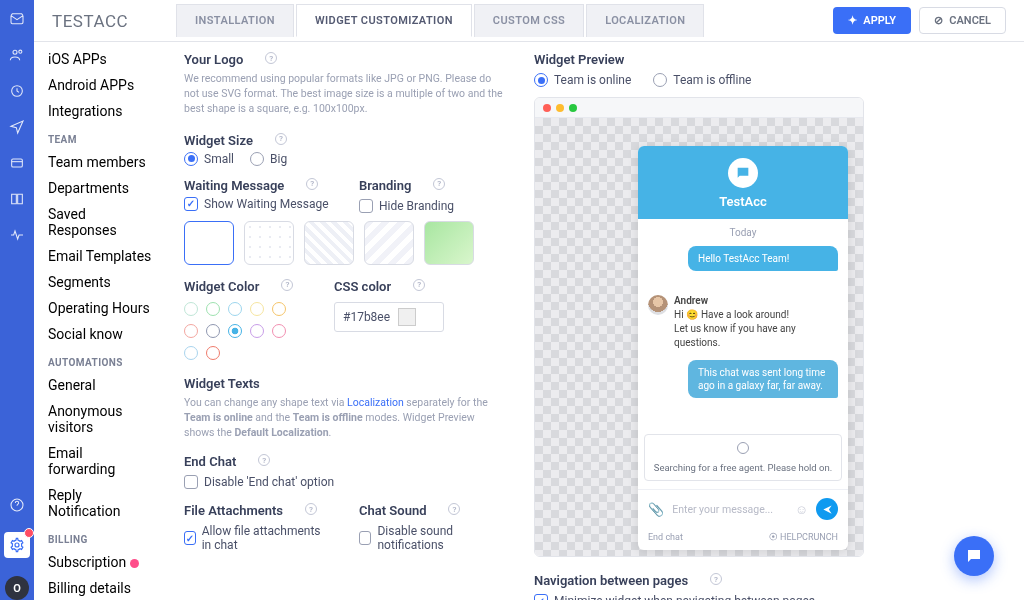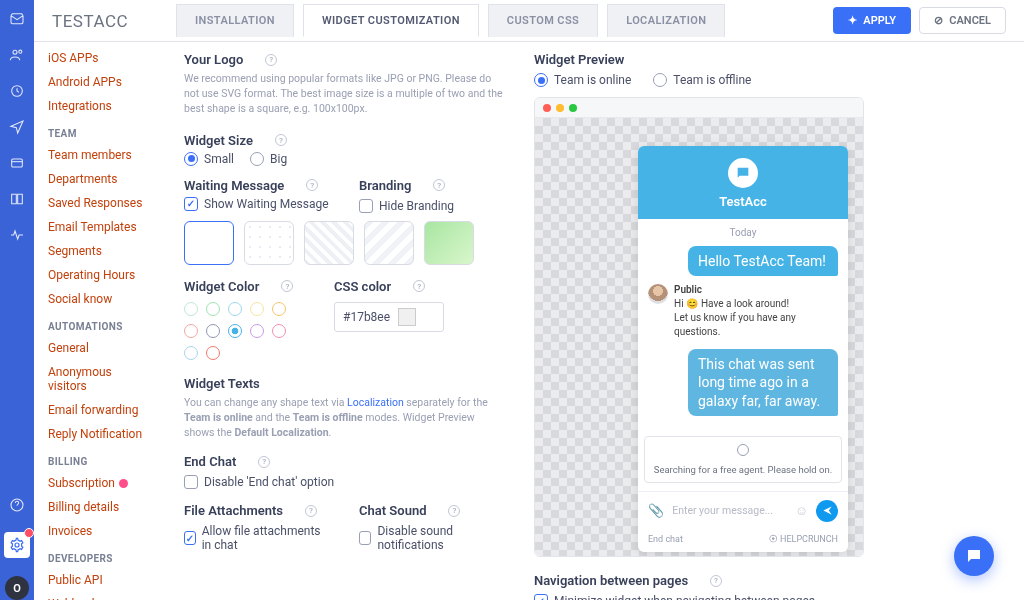--- a/index.html
+++ b/index.html
@@ -26,21 +26,21 @@
     z-index: 5;
   }
   .topbar .brand {
     font-size: 17px;
     color: #6b7280;
     letter-spacing: 0.5px;
     width: 116px;
   }
   .tabs {
     display: flex;
-    gap: 7px;
+    gap: 0;
     margin-left: 8px;
   }
   .tab {
     padding: 9px 18px;
     font-size: 11px;
     letter-spacing: 0.4px;
     font-weight: 600;
     color: #8a90a3;
     background: #f0f1f5;
     border: 1px solid #e0e2e9;
@@ -119,22 +119,22 @@
   }
   .side .group-title {
     font-size: 10px;
     font-weight: 700;
     letter-spacing: 0.4px;
     color: #7a8094;
     padding: 10px 14px 4px;
   }
   .side .nav {
     display: block;
-    font-size: 12px;
-    color: #c2410c;
+    font-size: 14px;
+    color: #000000;
     padding: 5px 14px;
     cursor: pointer;
   }
   .side .nav .pill {
     display:inline-block; width:9px; height:9px; border-radius:50%;
     background:#ff4d8a; margin-left:4px; vertical-align:middle;
   }
 
   
   .main {
@@ -150,21 +150,20 @@
     height: 100%;
   }
   .col-left { flex: 0 0 320px; }
   .col-right { flex: 1; }
 
   .section-title {
     font-size: 13px;
     font-weight: 600;
     color: #38405a;
     display: flex;
-    align-items: center;
     gap: 22px;
     margin-bottom: 4px;
   }
   .helptext {
     font-size: 10.5px;
     color: #9aa0b3;
     line-height: 1.45;
     margin-bottom: 8px;
   }
   .btn-upload {
@@ -277,23 +276,23 @@
     display:flex; align-items:center; justify-content:center;
     margin:0 auto 6px;
   }
   .w-title { font-size:13px; font-weight:600;}
   .w-date {
     font-size:10px; color:#9aa0b3; text-align:center;
     padding:8px 0 4px; background:#fff;
   }
   .w-msgs { padding:4px 10px 6px; background:#fff;}
   .bubble-right {
-    background:#46b3e6; color:#fff; font-size:14px;
+    background:#46b3e6; color:#fff; font-size:10px;
     padding:6px 10px; border-radius:8px; border-bottom-right-radius:2px;
-    max-width:150px; margin-left:auto; margin-bottom:8px;
+    max-width:150px; margin-left:auto; margin-bottom:24px;
     line-height:1.3;
   }
   .msg-left { display:flex; gap:6px; margin-bottom:10px;}
   .avatar-sm { width:20px; height:20px; border-radius:50%; background:#d8d9dd; flex-shrink:0;
     background: radial-gradient(circle at 50% 35%, #e7c6a7 30%, #b59277 31% 60%, transparent 61%), #dedfe3;}
   .msg-left .body .name { font-size:10px; font-weight:600; color:#444; margin-bottom:2px;}
   .msg-left .body .text { font-size:10px; color:#444; line-height:1.4; max-width:130px;}
   .w-search {
     margin:6px 6px 0;
     border:1px solid #e2e4ea; border-radius:4px;
@@ -597,21 +596,21 @@
                   </svg>
               </div>
               <div class="w-title">TestAcc</div>
             </div>
             <div class="w-date">Today</div>
             <div class="w-msgs">
               <div class="bubble-right">Hello TestAcc Team!</div>
               <div class="msg-left">
                 <div class="avatar-sm"></div>
                 <div class="body">
-                  <div class="name">Public</div>
+                  <div class="name">Andrew</div>
                   <div class="text"><span>Hi </span>😊<span> Have a look around! Let us know if you have any questions.</span></div>
                 </div>
               </div>
               <div class="bubble-right" style="background:#5fb6e0">This chat was sent long time ago in a galaxy far, far away.</div>
             </div>
             <div class="w-search">
               <span class="spin"></span>
               <span class="stext">Searching for a free agent. Please hold on.</span>
             </div>
             <div class="w-input">

